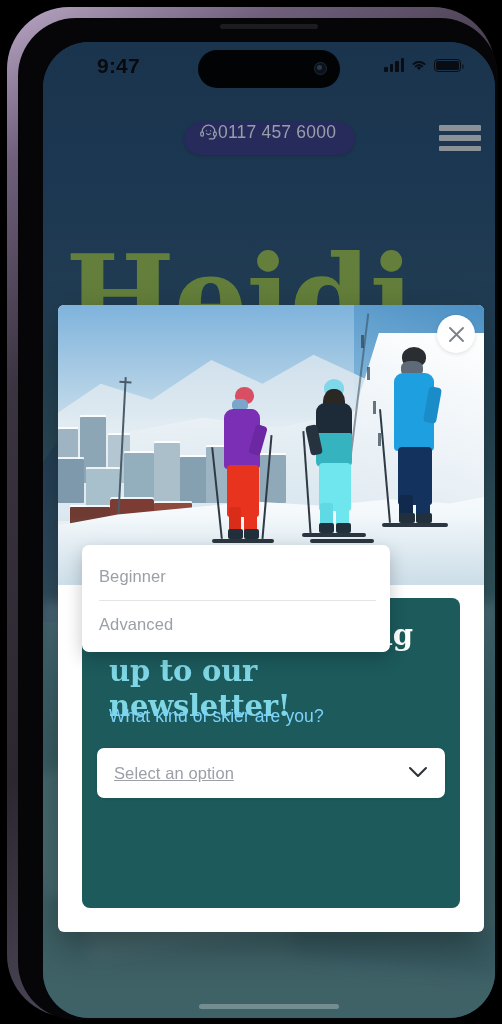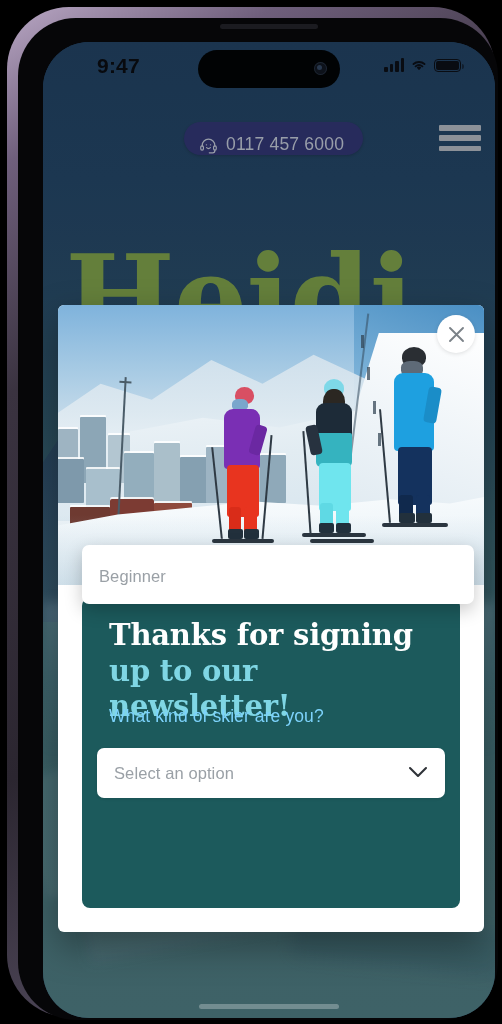--- a/index.html
+++ b/index.html
@@ -217,22 +217,22 @@
     height: 56px;
     z-index: 30;
   }
   #phone-pill {
     position: absolute;
     left: 141px;
     top: 2px;
     height: 33px;
     padding: 0 19px 0 15px;
     display: flex;
-    align-items: flex-end;
-    gap: 8px;
+    align-items: flex-start;
+    gap: 0;
     background: #2b2d63;
     border-radius: 18px;
     box-shadow: 0 1px 3px rgba(0,0,0,.18);
   }
   #headset-icon { width: 19px; height: 19px; flex: none; }
   #phone-number {
     font-size: 17.5px;
     color: #a9adb8;
     letter-spacing: .2px;
     white-space: nowrap;
@@ -456,33 +456,34 @@
     display: flex;
     align-items: center;
     cursor: pointer;
     box-shadow: 0 1px 3px rgba(0,0,0,.10);
   }
   #select-placeholder {
     margin-left: 17px;
     font-size: 16.5px;
     color: #9aa0a6;
     letter-spacing: .1px;
+    text-decoration: underline;
   }
   #select-chevron {
     position: absolute;
     right: 17px;
     top: 18px;
   }
 
   
   #options-list {
     position: absolute;
     left: 39px;
     top: 503px;
-    width: 392px;
+    width: 308px;
     background: #fff;
     border-radius: 7px;
     box-shadow: 0 6px 18px rgba(0,0,0,.22);
     z-index: 9;
     padding: 8px 0 4px 0;
     box-sizing: border-box;
   }
   .option-item {
     height: 47px;
     display: flex;
@@ -679,20 +680,21 @@
               <svg id="select-chevron" width="20" height="13" viewBox="0 0 20 13">
                 <path d="M2 2 L10 10 L18 2" fill="none" stroke="#2f3338" stroke-width="2.1" stroke-linecap="round" stroke-linejoin="round"></path>
               </svg>
             </div>
           </div>
 
         </div>
 
         <div id="options-list">
           <div class="option-item">Beginner</div>
+          <div class="option-item">Advanced</div>
         </div>
 
       </div>
 
       <div id="home-indicator"></div>
     </div>
   </div>
 </div>
 
 </body></html>

